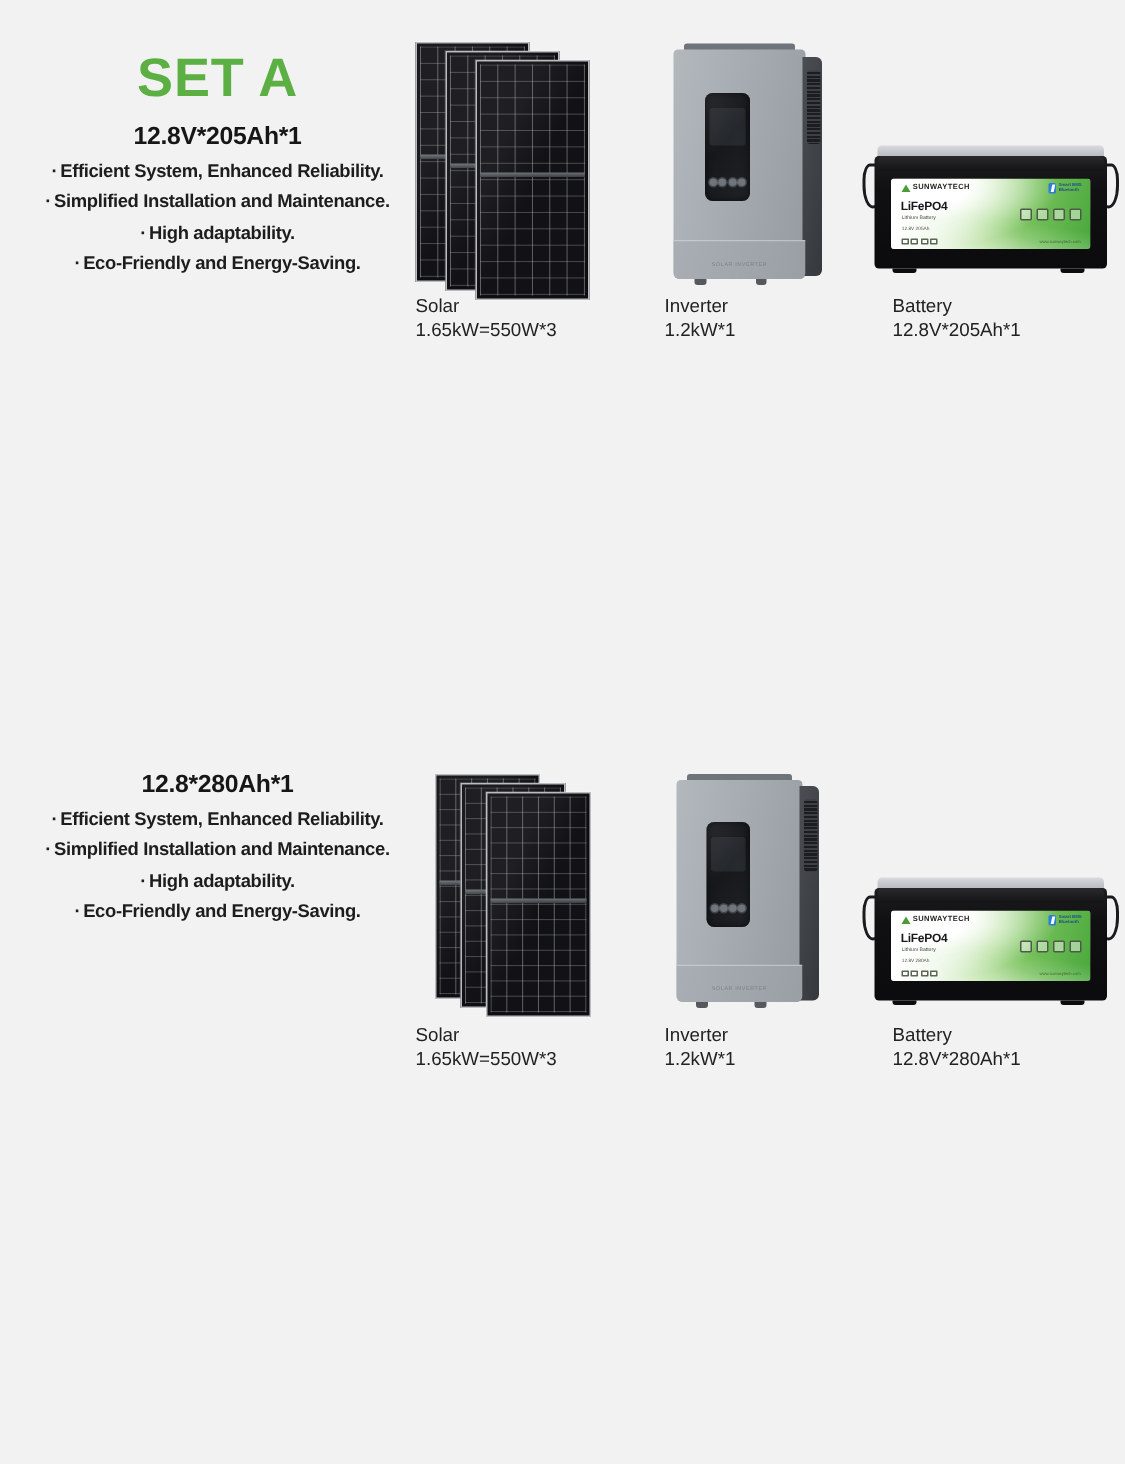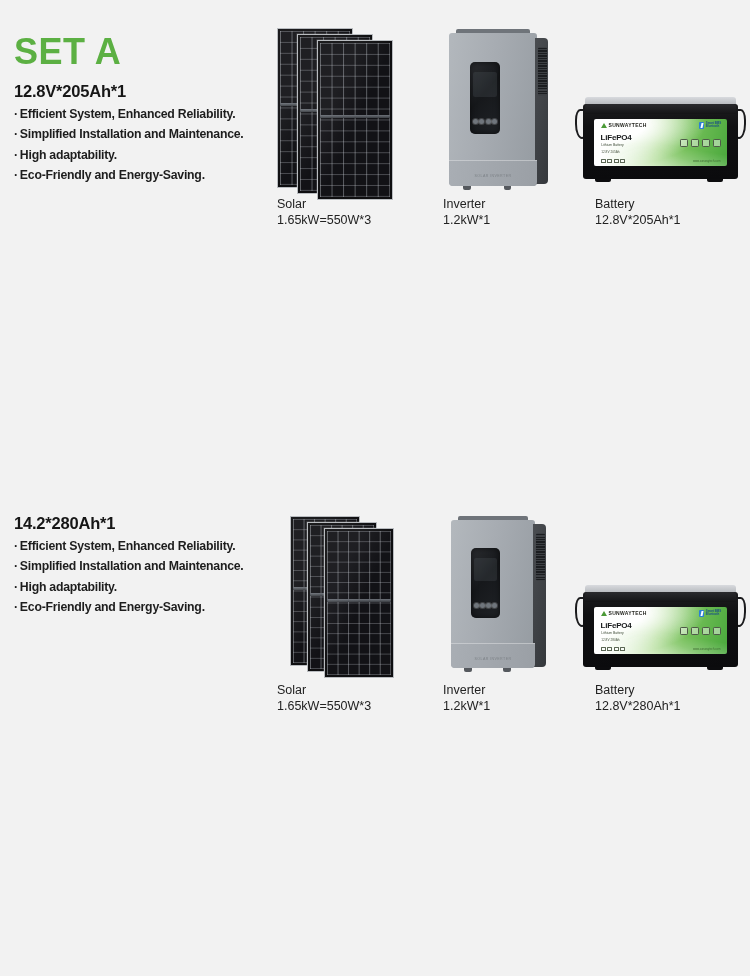--- a/index.html
+++ b/index.html
@@ -8,21 +8,21 @@
     background:#f2f2f2;
     font-family:"Liberation Sans", sans-serif;
     color:#1d1d1d;
     overflow:hidden;
   }
   .page{ position:relative; width:750px; height:976px; background:#f2f2f2; }
 
   .set-row{ position:relative; width:750px; height:244px; }
 
   
-  .info{ position:absolute; left:14px; top:0; width:262px; }
+  .info{ position:absolute; left:14px; top:0; width:262px;text-align:center; }
   .set-title{
     font-size:36px; font-weight:bold; letter-spacing:.5px;
     color:#5cb043; line-height:1; margin-bottom:12px;
   }
   .set-spec{
     font-size:16.5px; font-weight:bold; color:#161616;
     margin-bottom:7px; letter-spacing:-.2px;
   }
   .bullets{ list-style:none; }
   .bullets li{
@@ -311,21 +311,21 @@
         <div class="foot" style="left:80%"></div>
     </div>
     <div class="cap" style="left:595px; top:196px; width:130px;">
       <span class="n">Battery</span>
       <span class="v">12.8V*205Ah*1</span>
     </div>
   </div>
 
   <div class="set-row" style="top:0">
     <div class="info" style="top:270px">
-      <div class="set-spec">14.2*280Ah*1</div>
+      <div class="set-spec">12.8*280Ah*1</div>
       <ul class="bullets">
         <li><span class="dot">·</span><span>Efficient System, Enhanced Reliability.</span></li>
         <li><span class="dot">·</span><span>Simplified Installation and Maintenance.</span></li>
         <li><span class="dot">·</span><span>High adaptability.</span></li>
         <li><span class="dot">·</span><span>Eco-Friendly and Energy-Saving.</span></li>
       </ul>
     </div>
 
     <div class="panel-group" style="left:290px; top:272px; width:120px; height:168px;">
       <div class="panel" style="left:0;   top:0;   width:70px; height:150px;">

